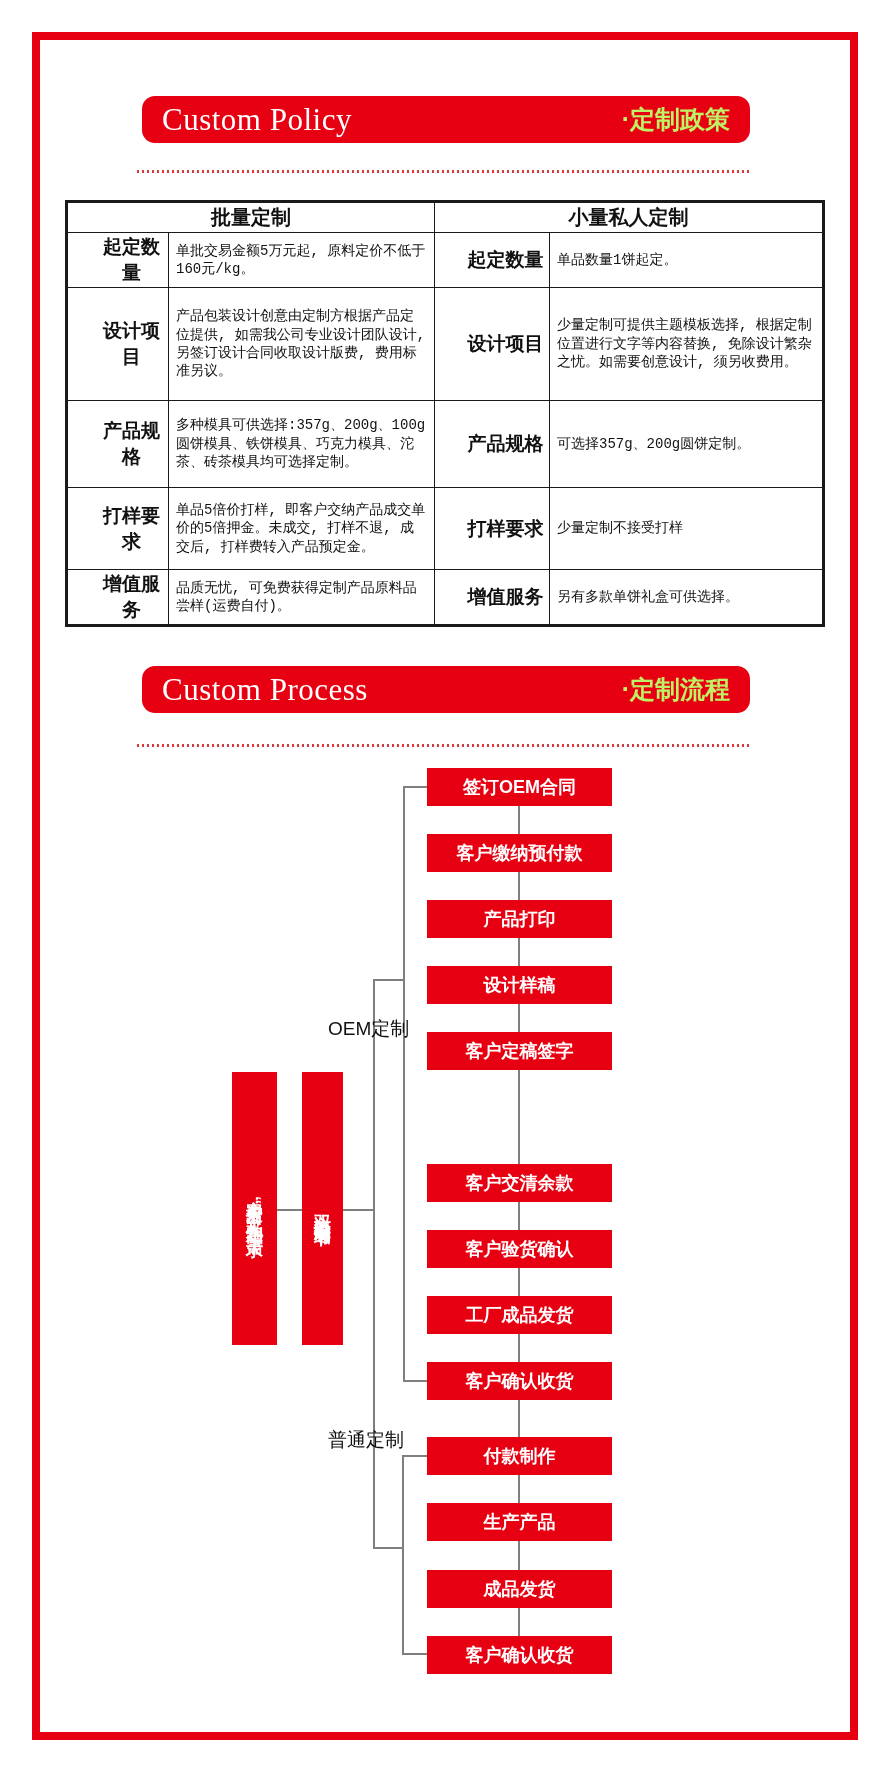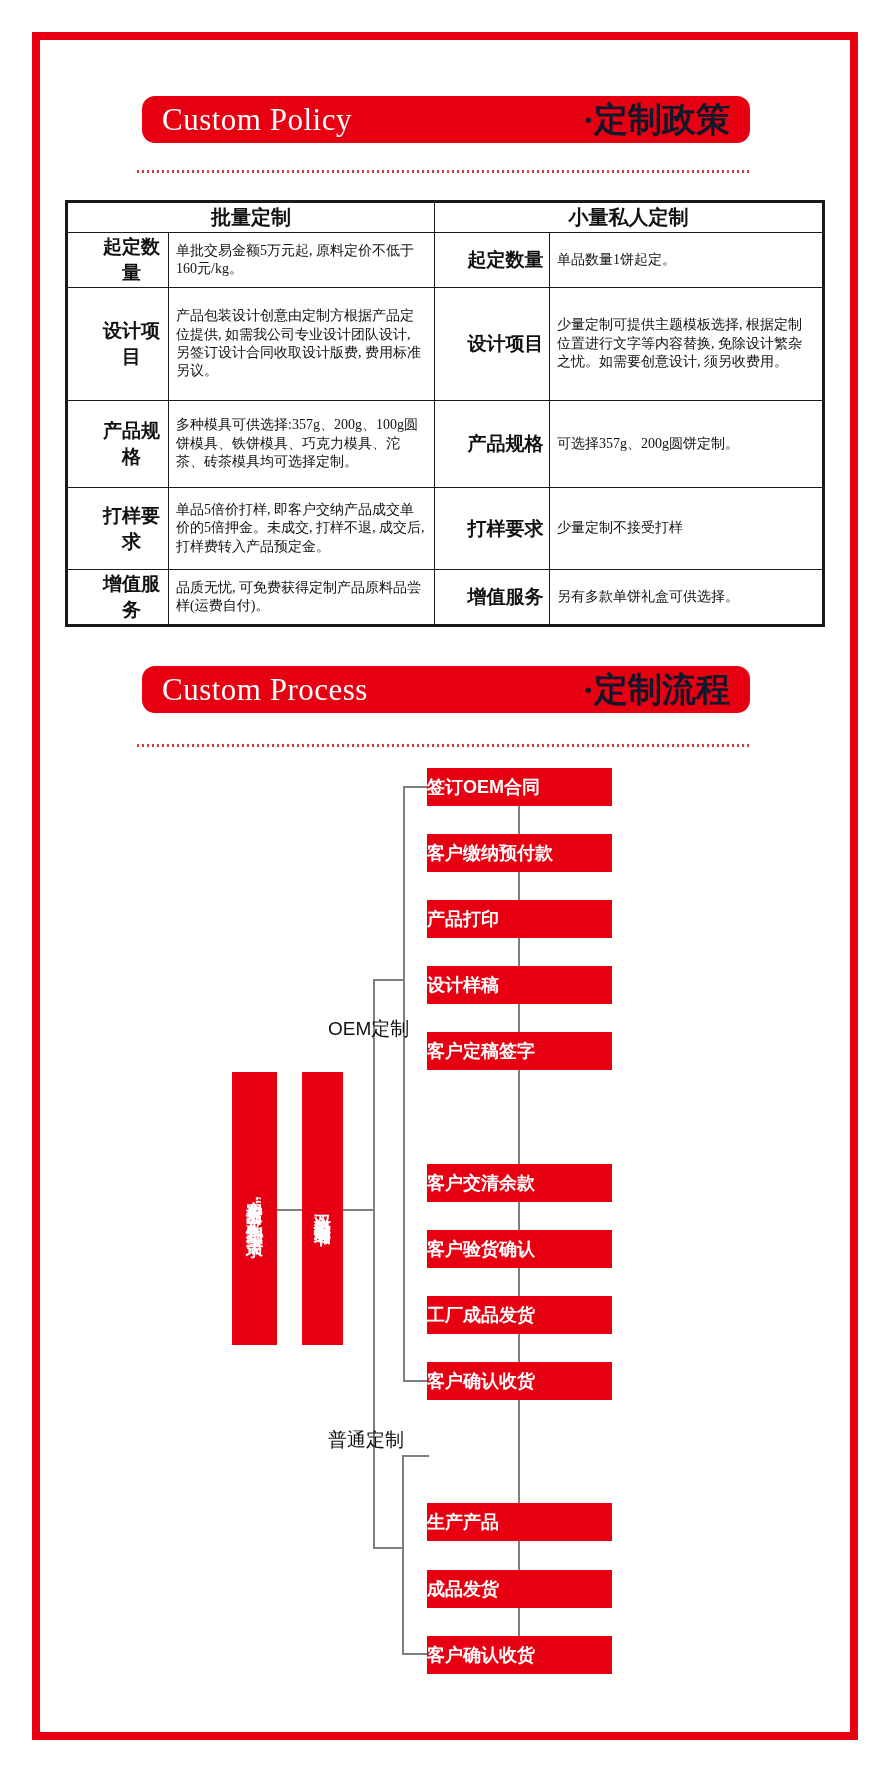--- a/index.html
+++ b/index.html
@@ -5,37 +5,37 @@
   html,body{margin:0;padding:0;background:#ffffff;}
   .page{position:relative;width:886px;height:1772px;background:#ffffff;overflow:hidden;
         font-family:"Liberation Sans",sans-serif;color:#111;}
   .frame{position:absolute;left:32px;top:32px;width:826px;height:1708px;
          border:8px solid #e60012;box-sizing:border-box;}
   
   .banner{position:absolute;left:142px;width:608px;height:47px;background:#e60012;
           border-radius:13px;display:flex;align-items:center;justify-content:space-between;
           padding:0 20px;box-sizing:border-box;}
   .banner .en{font-family:"Liberation Serif",serif;font-size:31px;color:#fff;letter-spacing:.5px;}
-  .banner .zh{font-family:Liberation Serif, serif;font-size:34px;font-weight:bold;color:#0f172a;}
+  .banner .zh{font-family:Liberation Sans, sans-serif;font-size:25px;font-weight:bold;color:#bef264;}
   .dotted{position:absolute;left:137px;width:613px;height:3px;
           background:repeating-linear-gradient(90deg,#d43a3a 0 2px,transparent 2px 5px);}
   
   table.policy{position:absolute;left:65px;top:200px;width:757px;border-collapse:collapse;
                table-layout:fixed;border:3px solid #1a1a1a;}
-  table.policy td,table.policy th{border:1.5px solid #1a1a1a;box-sizing:border-box;}
+  table.policy td,table.policy th{border:1.5px solid #1a1a1a;box-sizing:border-box;font-family:Liberation Mono, monospace;}
   th.hdr{height:28px;font-size:20px;font-weight:bold;text-align:center;
          font-family:"Liberation Serif",serif;}
   td.lbl{font-size:19px;font-weight:bold;text-align:center;vertical-align:middle;
          font-family:"Liberation Serif",serif;padding-left:28px;}
   td.txt{font-size:14px;line-height:1.32;text-align:left;vertical-align:middle;
          padding:4px 7px;font-family:"Liberation Serif",serif;}
   
   .fline{position:absolute;background:#7f7f7f;}
   .step{position:absolute;left:427px;width:185px;height:38px;background:#e60012;color:#fff;
-        font-size:18px;font-weight:bold;line-height:38px;
+        font-size:18px;font-weight:bold;text-align:center;line-height:38px;
         font-family:"Liberation Sans",sans-serif;}
   .vbar{position:absolute;top:1072px;height:273px;background:#e60012;color:#fff;
         display:flex;align-items:center;justify-content:center;
         writing-mode:vertical-rl;font-size:17px;font-weight:bold;letter-spacing:2px;}
   .branch-label{position:absolute;left:288px;width:90px;font-size:19px;color:#111;
         font-family:"Liberation Sans",sans-serif;margin-left:40px;}
 </style>
 </head>
 <body>
 
@@ -121,17 +121,18 @@
   <div class="step" style="top:768px">签订OEM合同</div>
   <div class="step" style="top:834px">客户缴纳预付款</div>
   <div class="step" style="top:966px">设计样稿</div>
   <div class="step" style="top:900px">产品打印</div>
   <div class="step" style="top:1032px">客户定稿签字</div>
   <div class="step" style="top:1164px">客户交清余款</div>
   <div class="step" style="top:1230px">客户验货确认</div>
   <div class="step" style="top:1296px">工厂成品发货</div>
   <div class="step" style="top:1362px">客户确认收货</div>
 
+  <div class="step" style="top:1437px">付款制作</div>
   <div class="step" style="top:1503px">生产产品</div>
   <div class="step" style="top:1570px">成品发货</div>
   <div class="step" style="top:1636px">客户确认收货</div>
 
 </div>
 
 </body></html>

